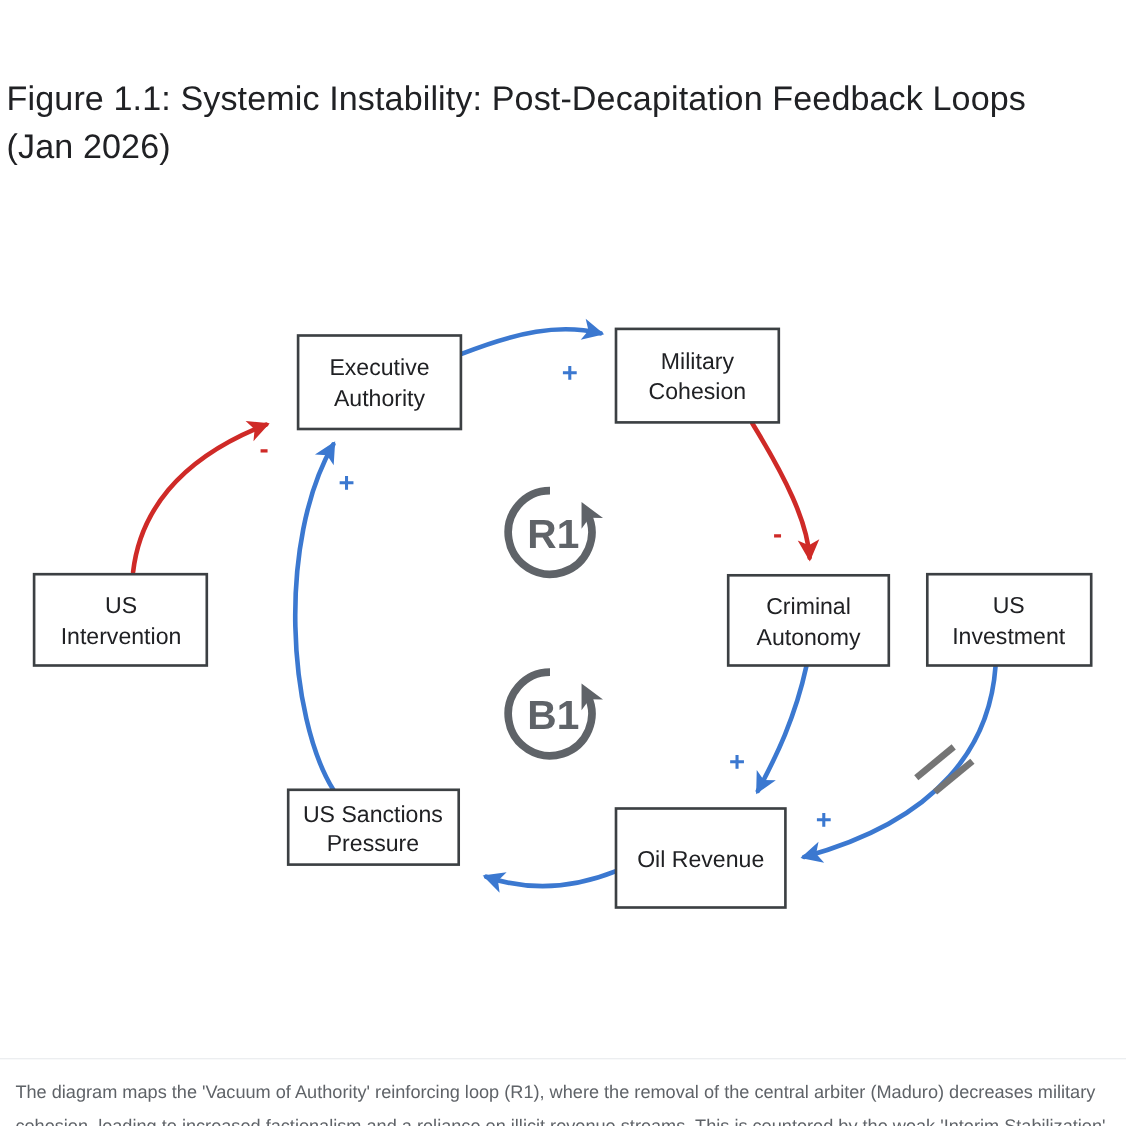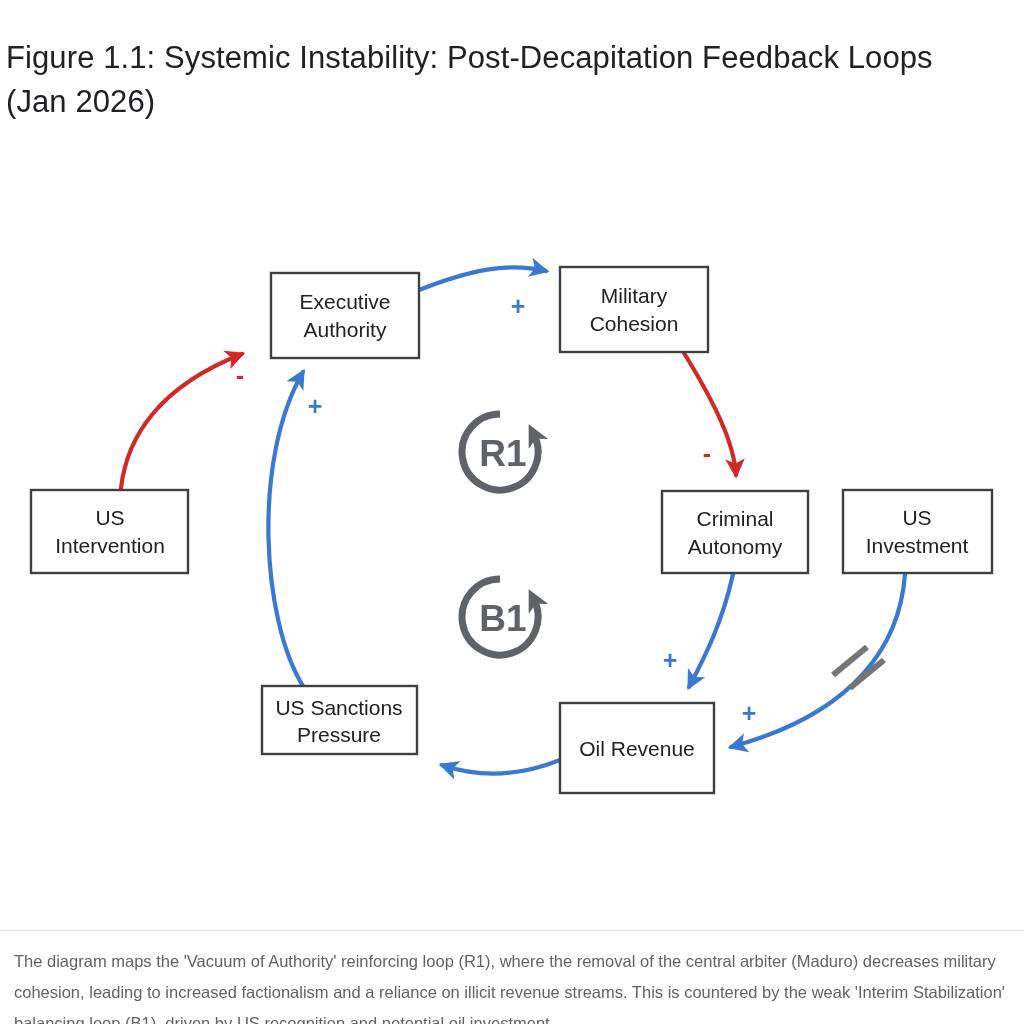--- a/index.html
+++ b/index.html
@@ -12,20 +12,21 @@
     height: 1024px;
     font-family: "Liberation Sans", sans-serif;
     color: #202124;
     position: relative;
     overflow: hidden;
   }
   #page {
     position: relative;
     width: 1024px;
     height: 737px;
+    margin-top: 32px;
   }
   #figure-title {
     position: absolute;
     left: 6px;
     top: 36px;
     width: 980px;
     font-size: 31px;
     line-height: 44px;
     font-weight: 400;
     color: #202124;

